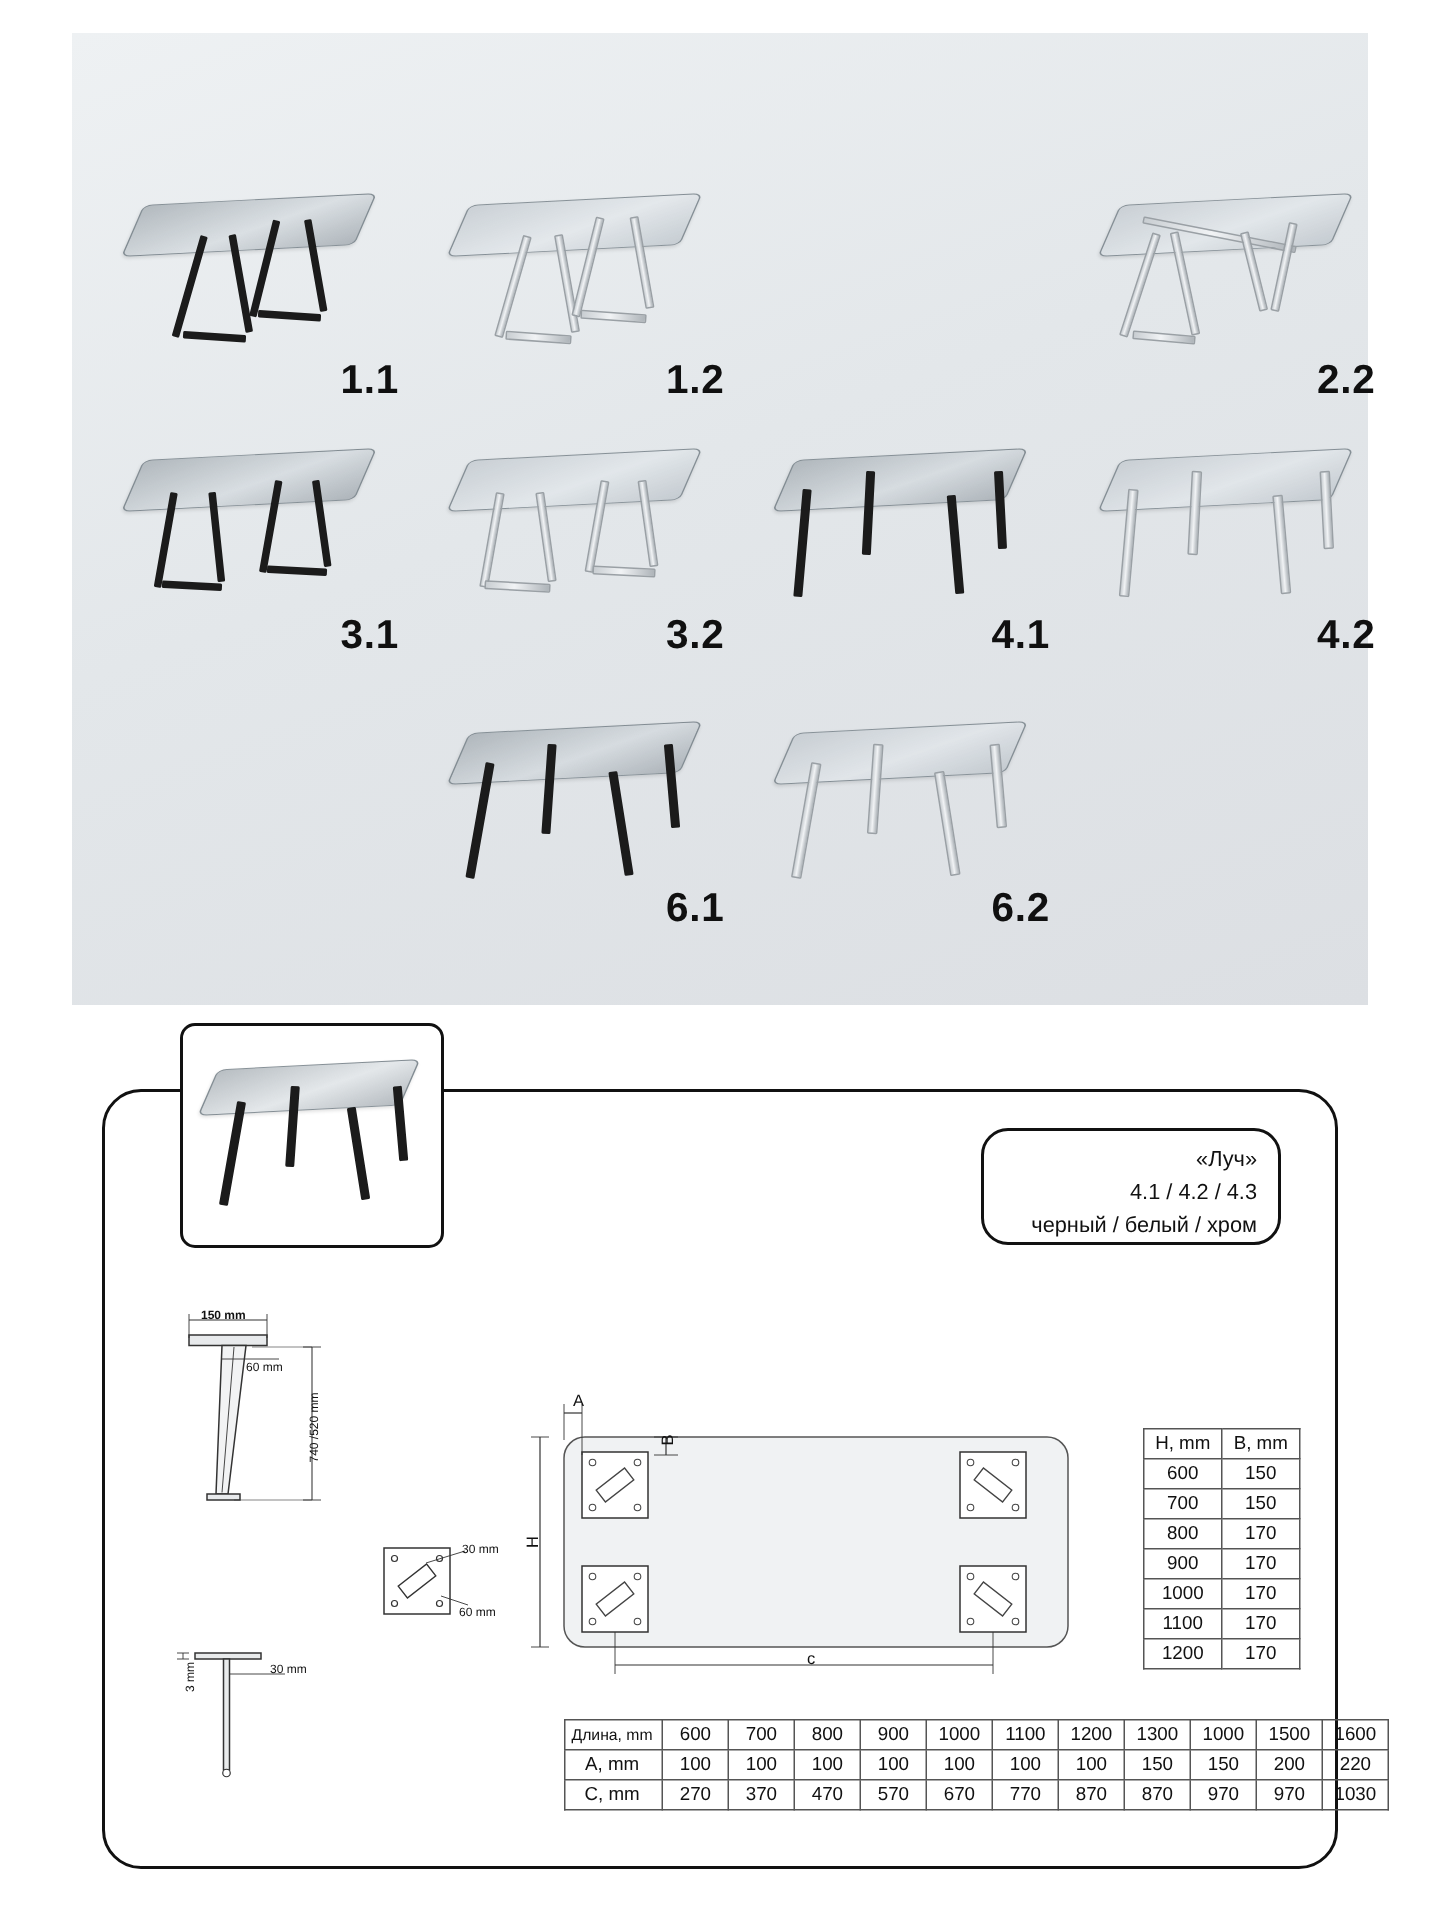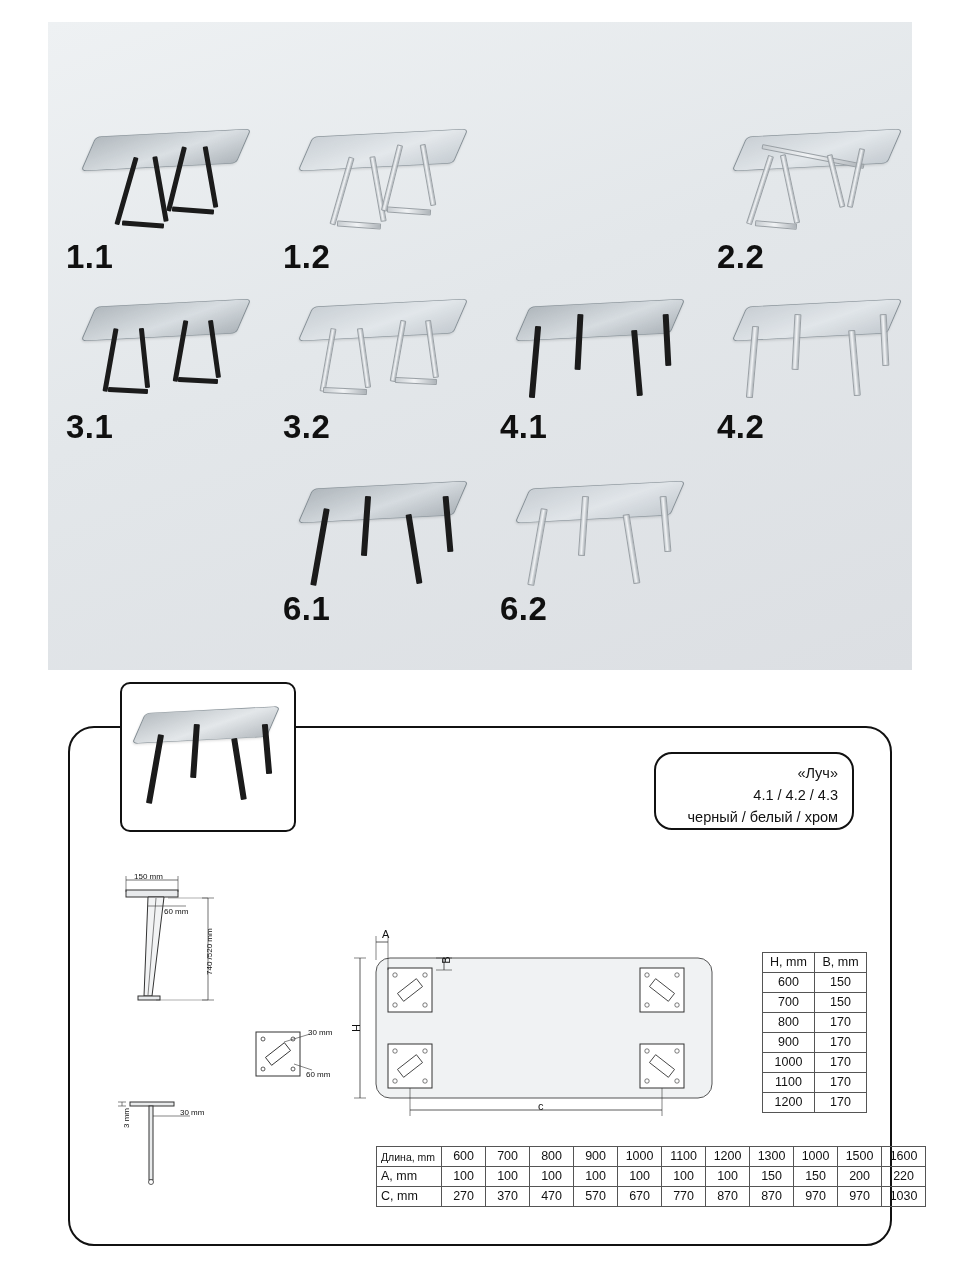--- a/index.html
+++ b/index.html
@@ -29,22 +29,22 @@
   }
   .cell .art {
     position: absolute;
     left: 0; top: 0;
     width: 200px; height: 135px;
   }
   .cell .code {
     position: absolute;
     left: 0; right: 0;
     top: 128px;
-    text-align: left;
-    font-size: 33px;
+    text-align: right;
+    font-size: 27px;
     font-weight: bold;
     color: #101010;
     letter-spacing: .5px;
   }
   
   .glass {
     position: absolute;
     width: 152px; height: 56px;
     left: 24px; top: 12px;
     background: linear-gradient(150deg, rgba(160,168,174,.75), rgba(205,212,217,.55) 55%, rgba(150,158,165,.7));
@@ -127,21 +127,21 @@
     border: 1px solid #555;
     padding: 2px 6px;
     text-align: center;
     font-weight: normal;
     line-height: 15px;
   }
   #hb-table { left: 762px; top: 952px; }
   #hb-table td, #hb-table th { width: 52px; }
   #len-table { left: 376px; top: 1146px; }
   #len-table td, #len-table th { min-width: 44px; }
-  #len-table td.rowhead, #len-table th.rowhead { text-align: left; min-width: 46px; padding-left: 4px; }
+  #len-table td.rowhead, #len-table th.rowhead { text-align: center; min-width: 46px; padding-left: 4px; }
 </style>
 </head>
 <body>
 
 <div id="page">
 
   <div class="catalog">
 
     <div class="cell" style="left:18px;top:88px;">
       <div class="art">
@@ -288,21 +288,21 @@
     <line x1="70" y1="8" x2="70" y2="24" stroke="#333" stroke-width=".6"></line>
 
     <line x1="40" y1="38" x2="78" y2="38" stroke="#333" stroke-width=".6"></line>
 
     <line x1="100" y1="30" x2="100" y2="132" stroke="#333" stroke-width=".7"></line>
     <line x1="94" y1="30" x2="106" y2="30" stroke="#333" stroke-width=".6"></line>
     <line x1="94" y1="132" x2="106" y2="132" stroke="#333" stroke-width=".6"></line>
     <line x1="60" y1="30" x2="100" y2="30" stroke="#333" stroke-width=".4"></line>
     <line x1="48" y1="132" x2="100" y2="132" stroke="#333" stroke-width=".4"></line>
   </svg>
-  <div class="dimtext" style="left:134px;top:872px;">150 mm</div>
+  <div class="dimtext" style="left:134px;top:872px;font-weight:bold;">150 mm</div>
   <div class="dimtext" style="left:164px;top:907px;">60 mm</div>
   <div class="dimtext vtext" style="left:205px;top:975px;transform:rotate(-90deg);">740 /520 mm</div>
 
   <svg class="draw" style="left:112px;top:1084px;" width="120" height="110" viewBox="0 0 120 110">
     <rect x="18" y="18" width="44" height="4" fill="#e9ebec" stroke="#333" stroke-width="1"></rect>
     <rect x="37" y="22" width="4" height="74" fill="#e9ebec" stroke="#333" stroke-width="1"></rect>
     <circle cx="39" cy="98" r="2.5" fill="#fff" stroke="#333" stroke-width=".8"></circle>
     <line x1="10" y1="18" x2="10" y2="22" stroke="#333" stroke-width=".6"></line>
     <line x1="6" y1="18" x2="14" y2="18" stroke="#333" stroke-width=".6"></line>
     <line x1="6" y1="22" x2="14" y2="22" stroke="#333" stroke-width=".6"></line>

